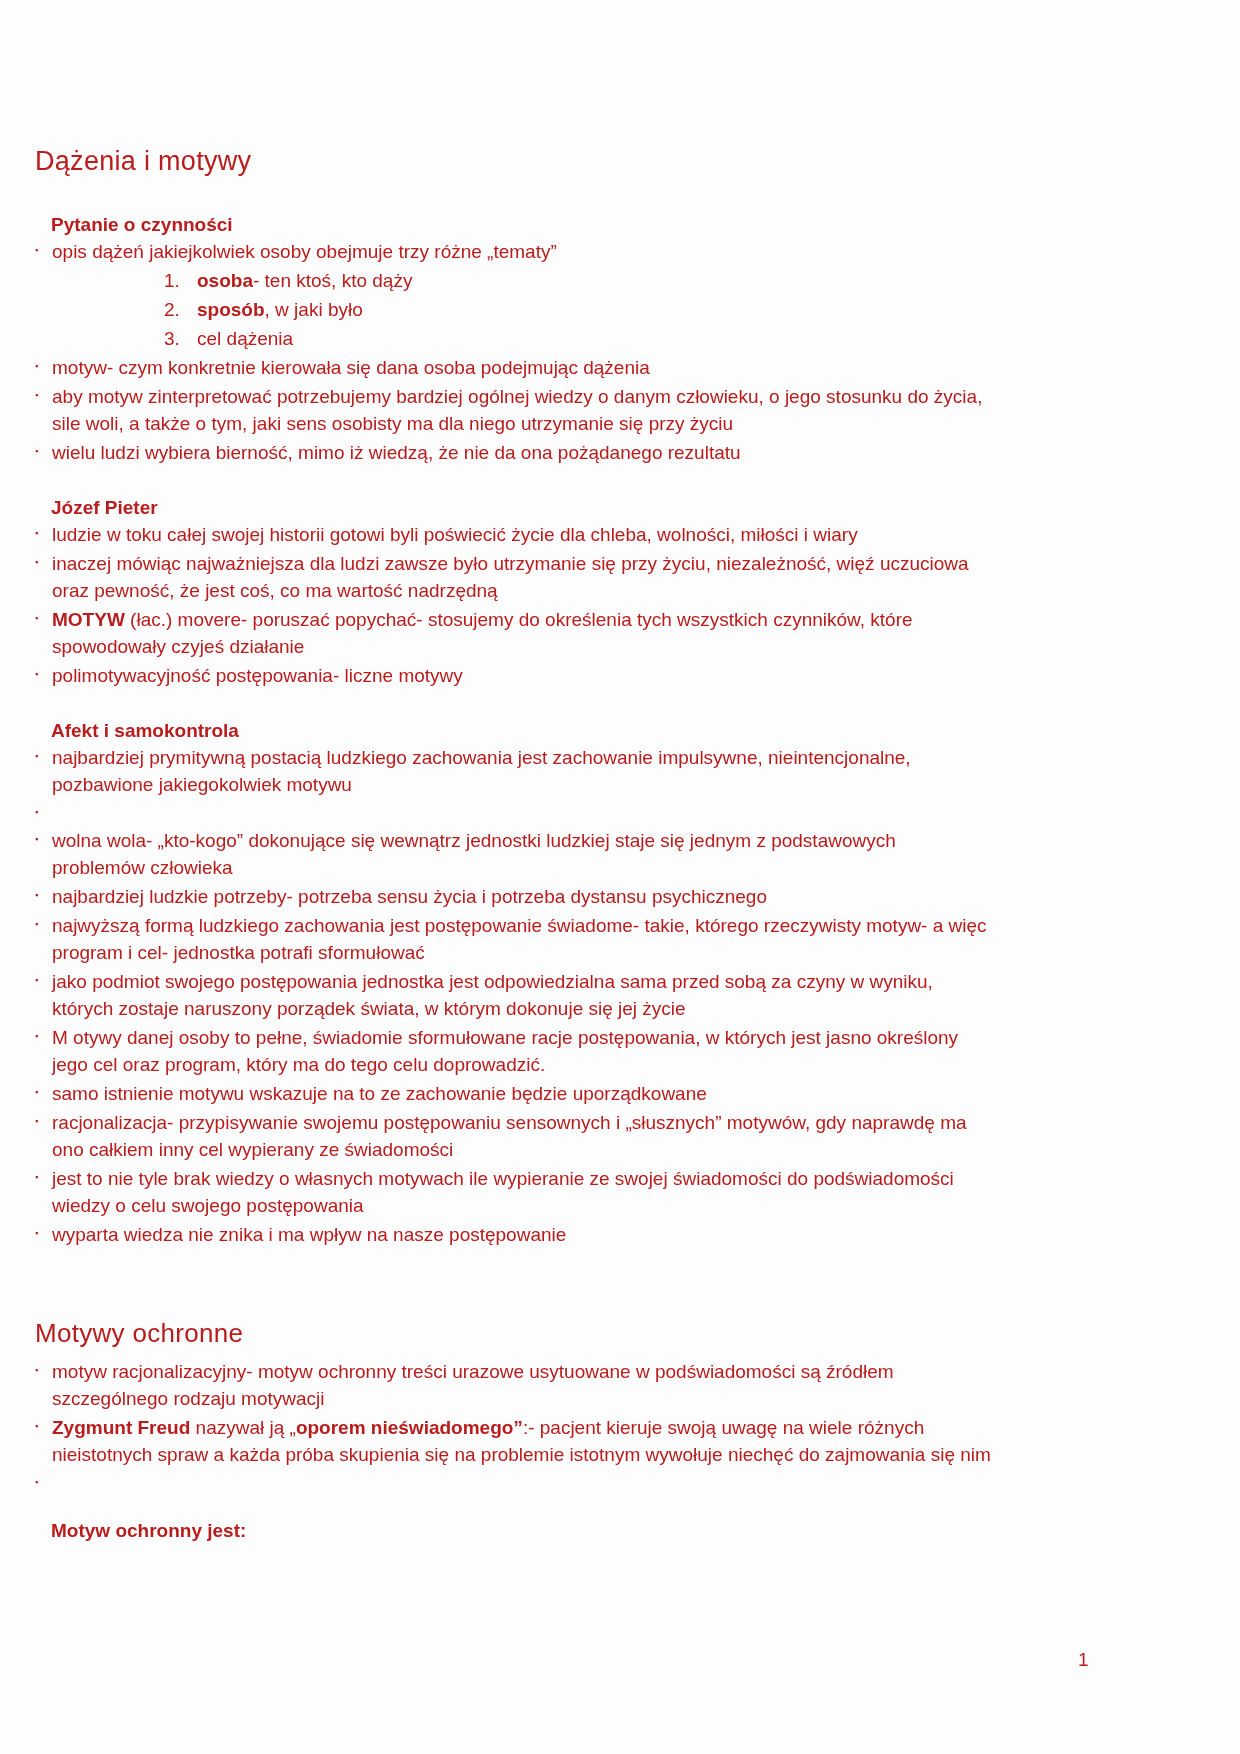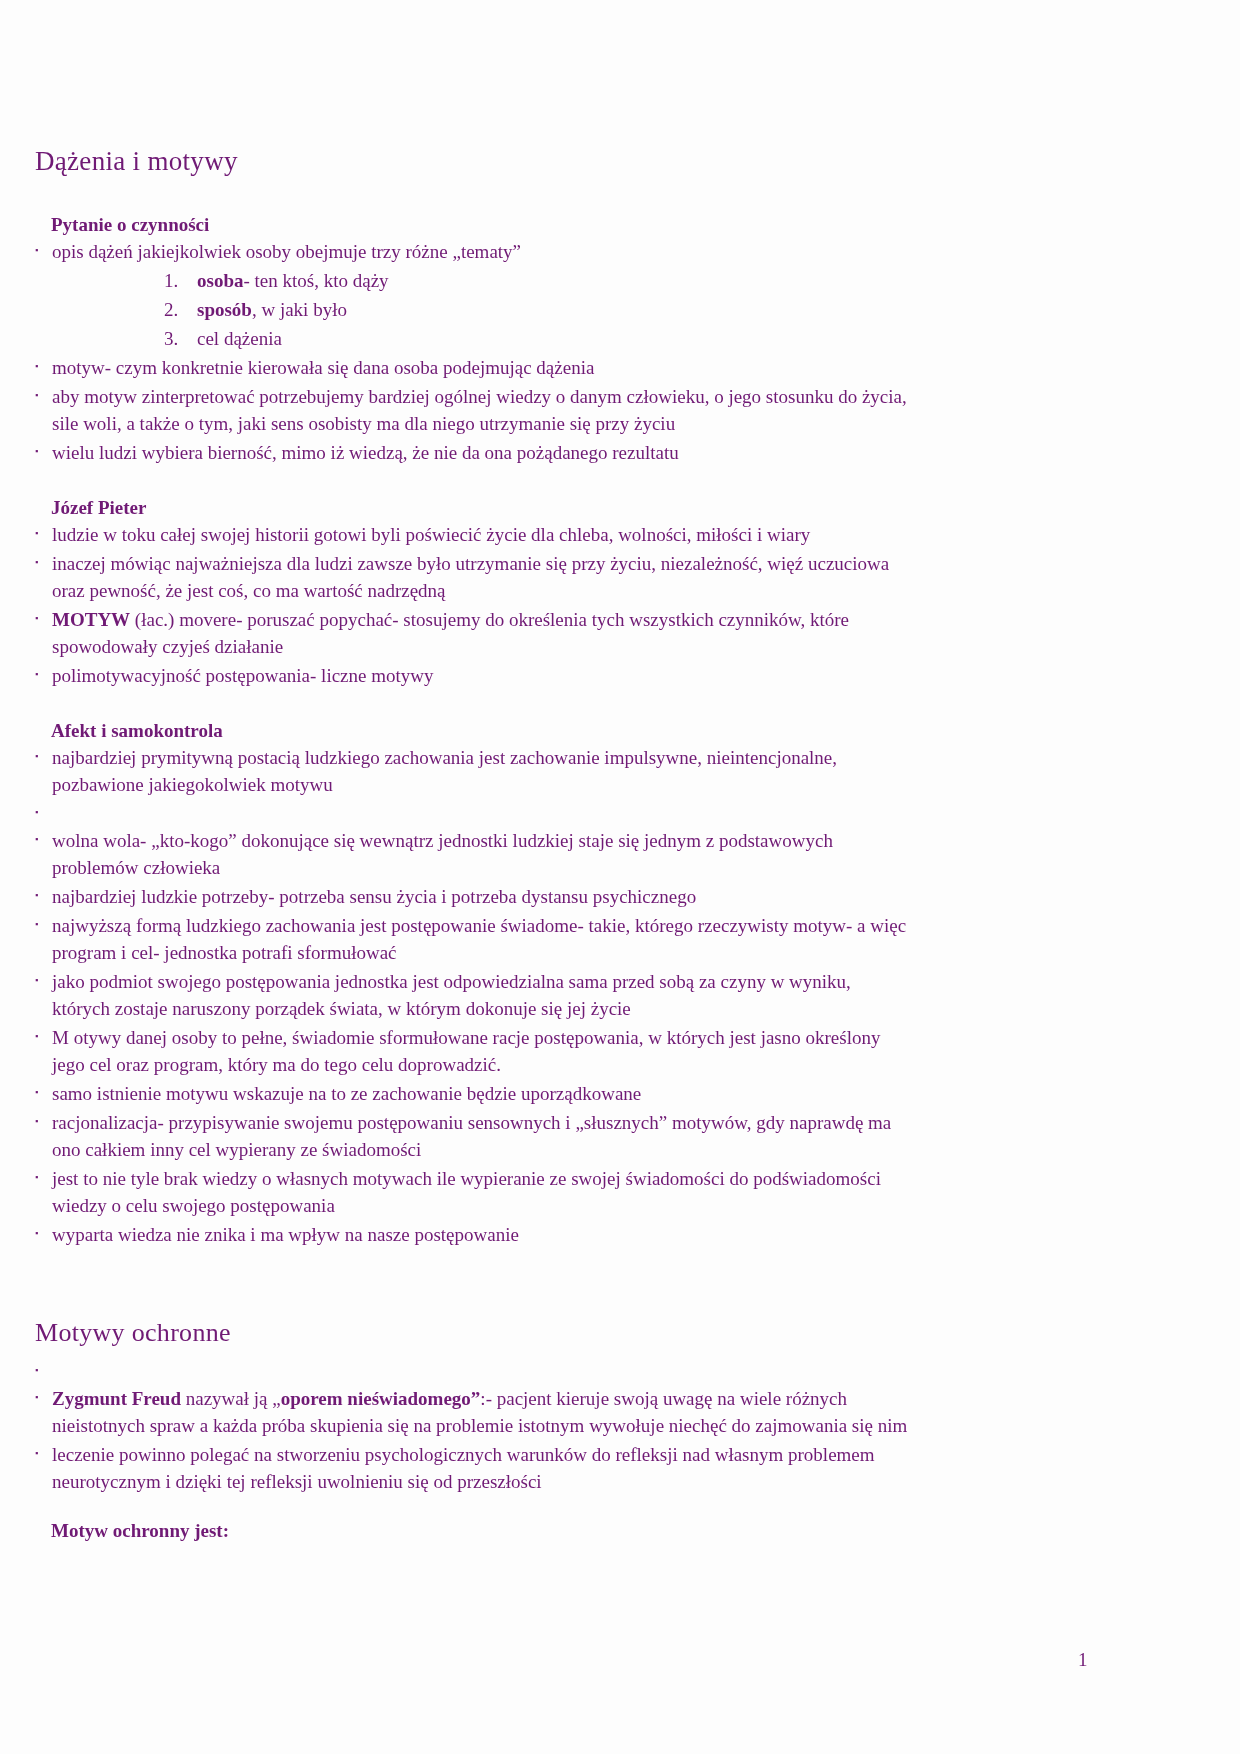--- a/index.html
+++ b/index.html
@@ -1,22 +1,22 @@
 <!DOCTYPE html>
 <html lang="pl"><head>
 <meta charset="utf-8">
 <style>
   html, body { margin: 0; padding: 0; background: #fdfdfd; }
   .page {
     position: relative;
     width: 1240px;
     height: 1754px;
     background: #fdfdfd;
-    color: #701a75;
-    font-family: Liberation Serif, serif;
+    color: #b91c1c;
+    font-family: Liberation Sans, sans-serif;
     overflow: hidden;
   }
   .content {
     position: absolute;
     left: 35px;
     top: 145px;
     right: 36px;
   }
   .doc-title {
     font-size: 27px;
@@ -177,28 +177,28 @@
           <span class="btext"><span>jest to nie tyle brak wiedzy o własnych motywach ile wypieranie ze swojej świadomości do podświadomości
 wiedzy o celu swojego postępowania</span></span>
         </div>
         <div class="bullet">
           <span class="marker">▪</span>
           <span class="btext"><span>wyparta wiedza nie znika i ma wpływ na nasze postępowanie</span></span>
         </div>
         <div class="big-heading">Motywy ochronne</div>
         <div class="bullet">
           <span class="marker">▪</span>
+          <span class="btext"><span>motyw racjonalizacyjny- motyw ochronny treści urazowe usytuowane w podświadomości są źródłem
+szczególnego rodzaju motywacji</span></span>
         </div>
         <div class="bullet">
           <span class="marker">▪</span>
           <span class="btext"><span class="b">Zygmunt Freud</span><span> nazywał ją „</span><span class="b">oporem nieświadomego”</span><span>:- pacjent kieruje swoją uwagę na wiele różnych
 nieistotnych spraw a każda próba skupienia się na problemie istotnym wywołuje niechęć do zajmowania się nim</span></span>
         </div>
         <div class="bullet">
           <span class="marker">▪</span>
-          <span class="btext"><span>leczenie powinno polegać na stworzeniu psychologicznych warunków do refleksji nad własnym problemem
-neurotycznym i dzięki tej refleksji uwolnieniu się od przeszłości</span></span>
         </div>
         <div class="heading wide">Motyw ochronny jest:</div>
       </div>
   </div>
   <div class="pagenum">1</div>
 </div>
 
 </body></html>

